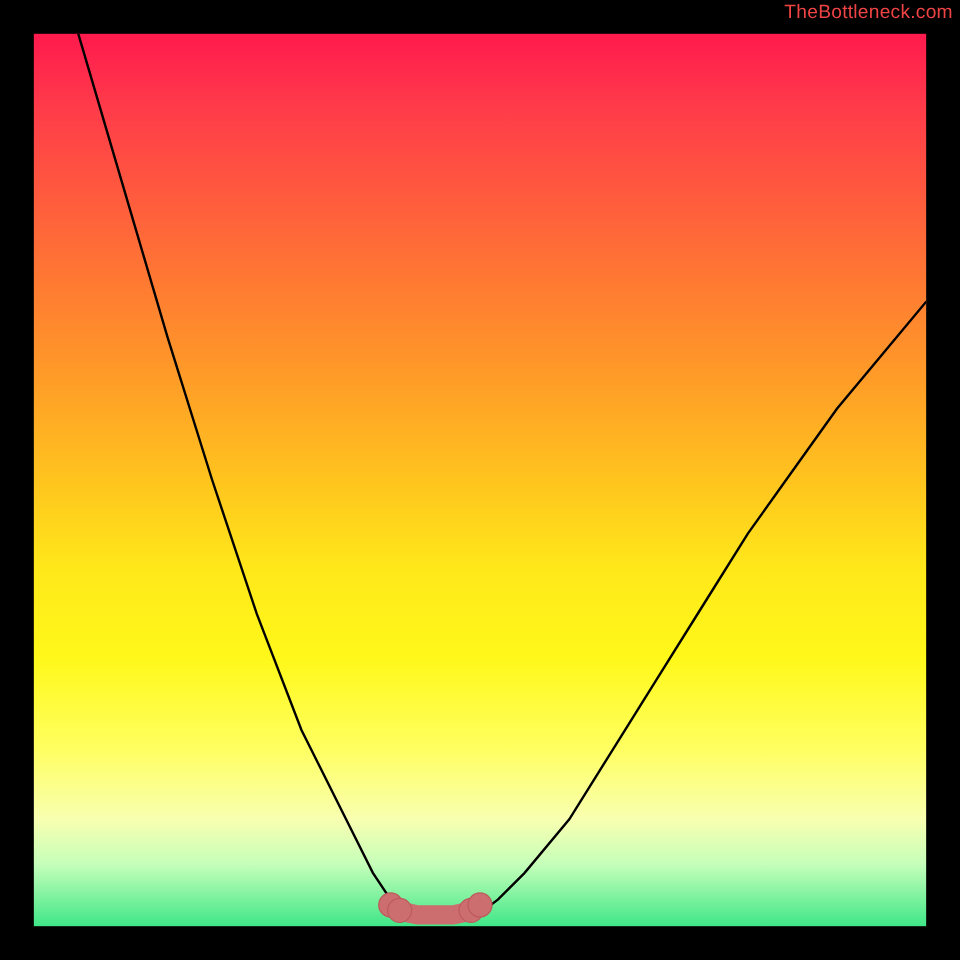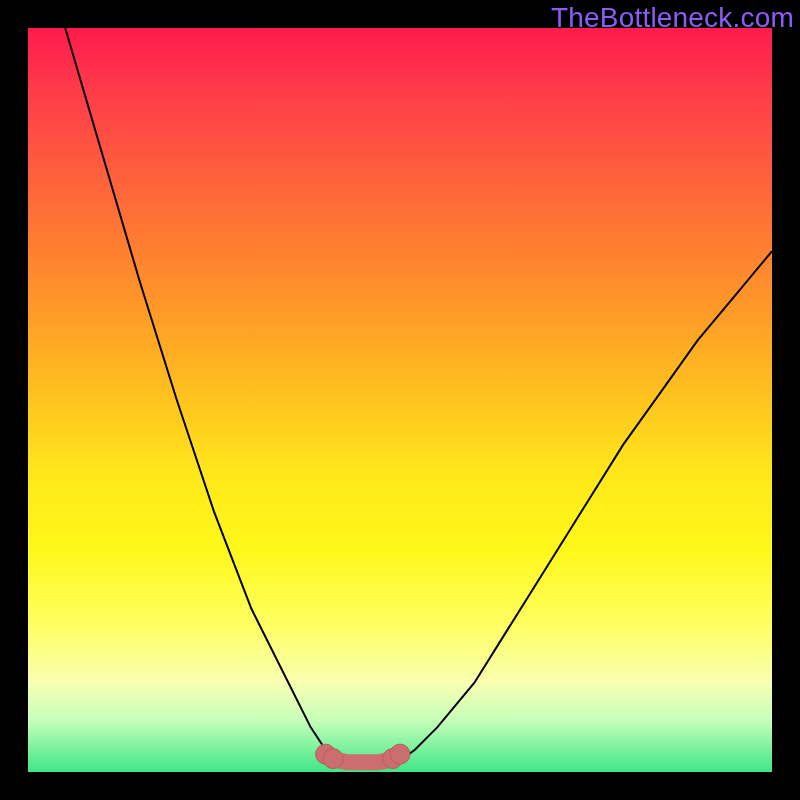--- a/index.html
+++ b/index.html
@@ -53,22 +53,22 @@
     position: absolute;
     left: 0;
     top: 0;
     width: 744px;
     height: 744px;
   }
   .watermark {
     position: absolute;
     top: 2px;
     right: 6px;
-    color: #8b5cf6;
-    font-size: 28px;
+    color: #ef4444;
+    font-size: 16px;
     letter-spacing: 0.2px;
     font-weight: 400;
   }
 </style>
 </head>
 <body>
 
 <div class="frame">
   <div class="plot-area">
     <div class="gradient"></div>

